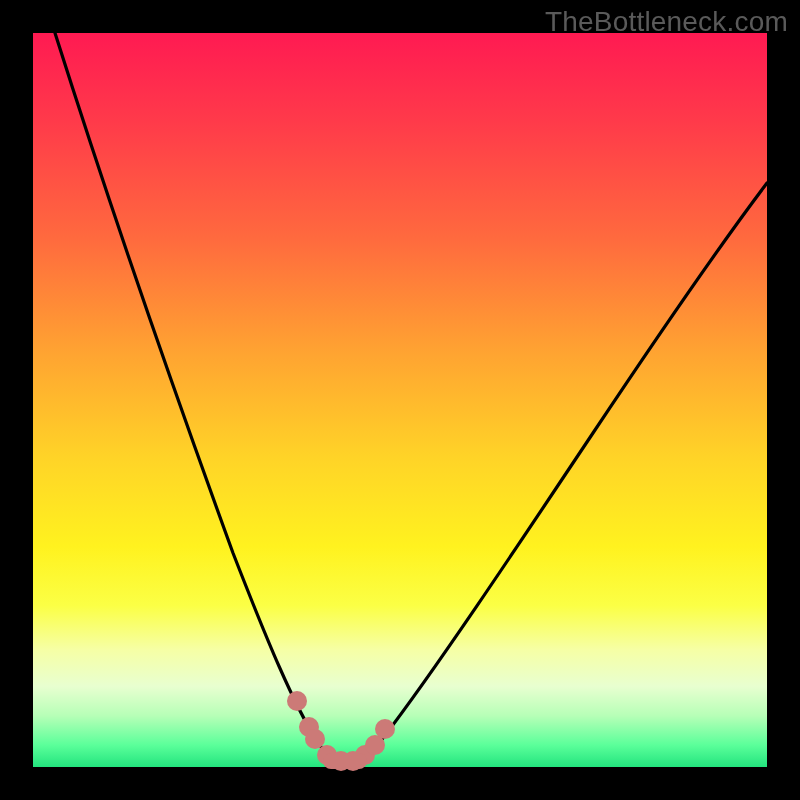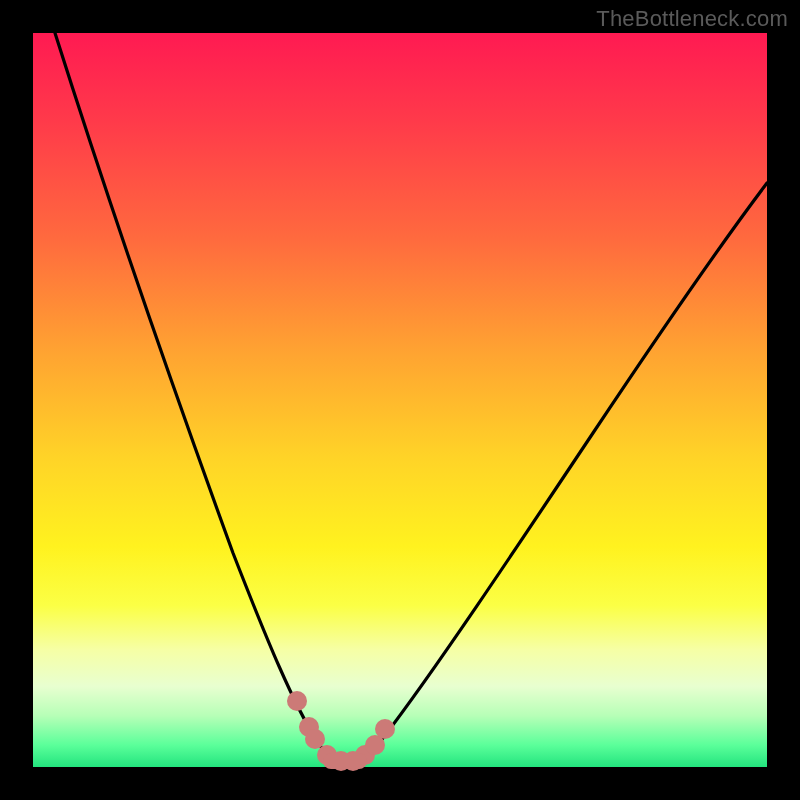--- a/index.html
+++ b/index.html
@@ -38,21 +38,21 @@
       #e8ffd0 89%,
       #b7ffb7 93%,
       #5bff9a 97%,
       #23e47e 100%
     );
   }
   .watermark {
     position: absolute;
     top: 6px;
     right: 12px;
-    font-size: 22px;
+    font-size: 28px;
     font-weight: 500;
     color: #5a5a5a;
     letter-spacing: 0.2px;
     user-select: none;
   }
   svg.curve {
     position: absolute;
     top: 0;
     left: 0;
     width: 734px;

